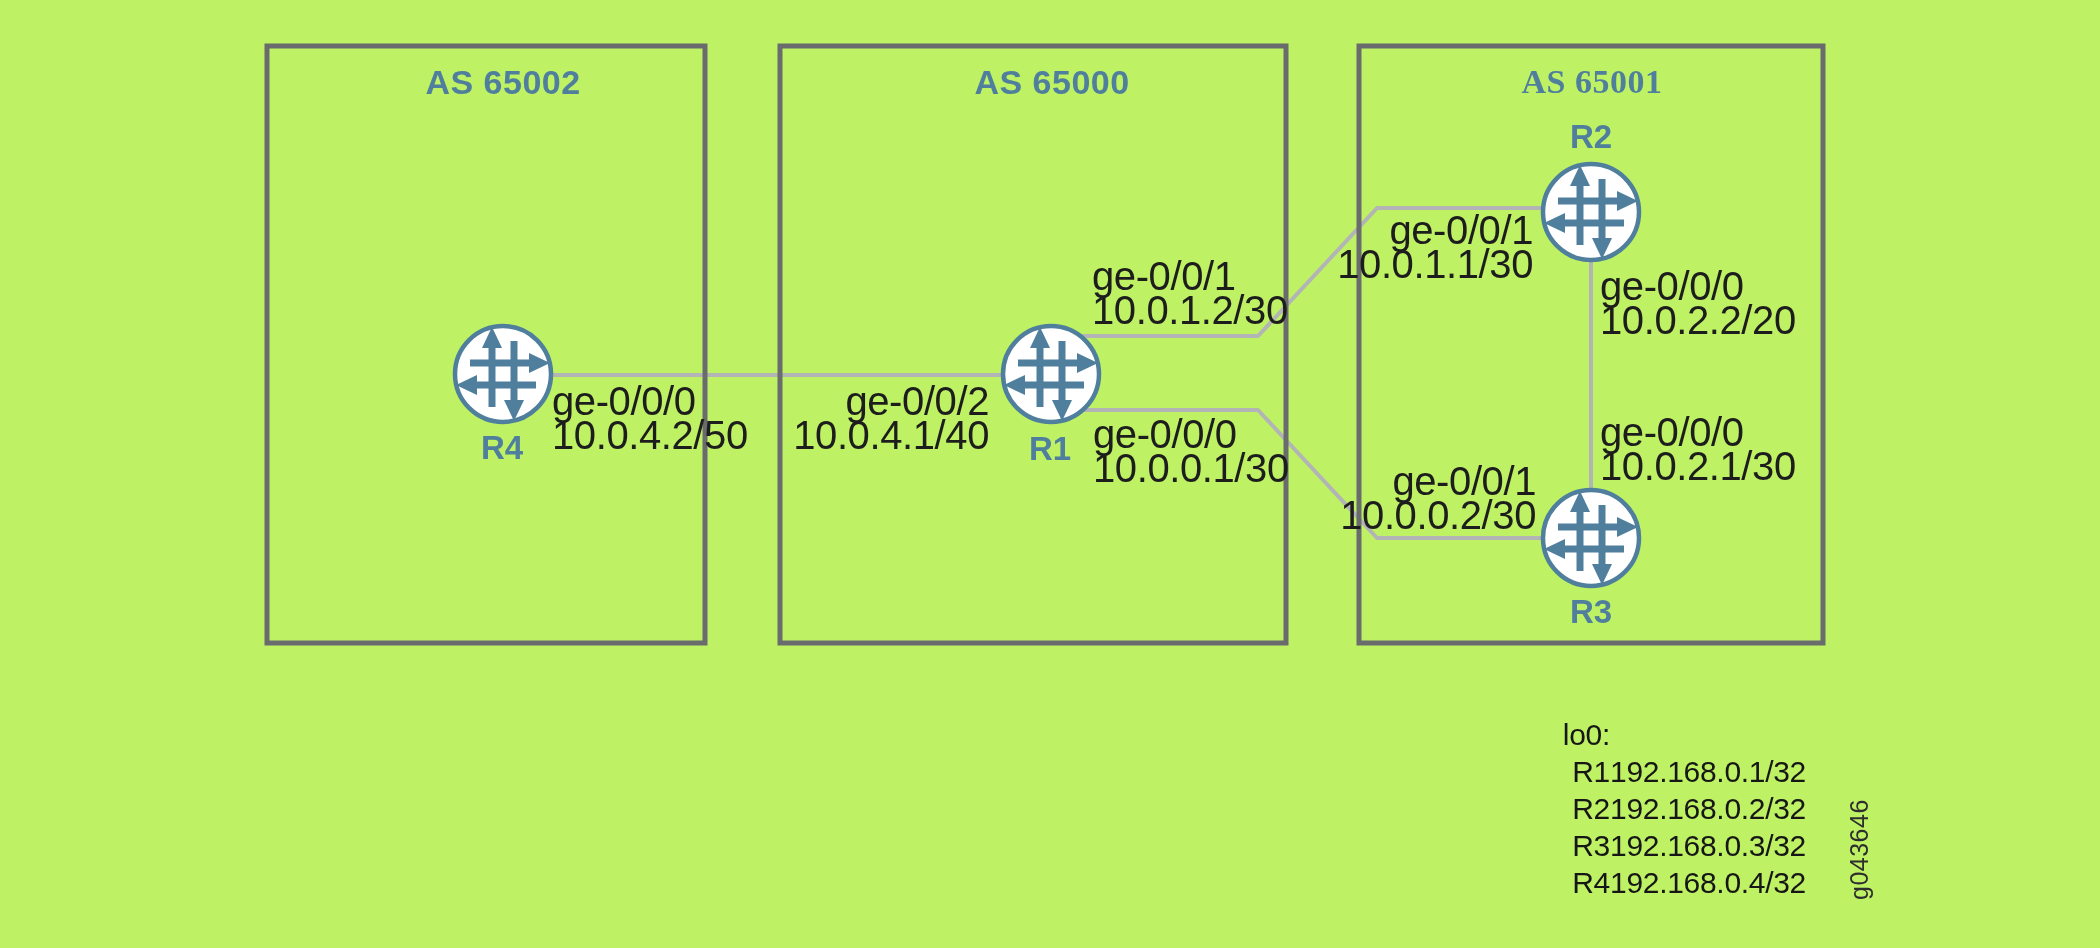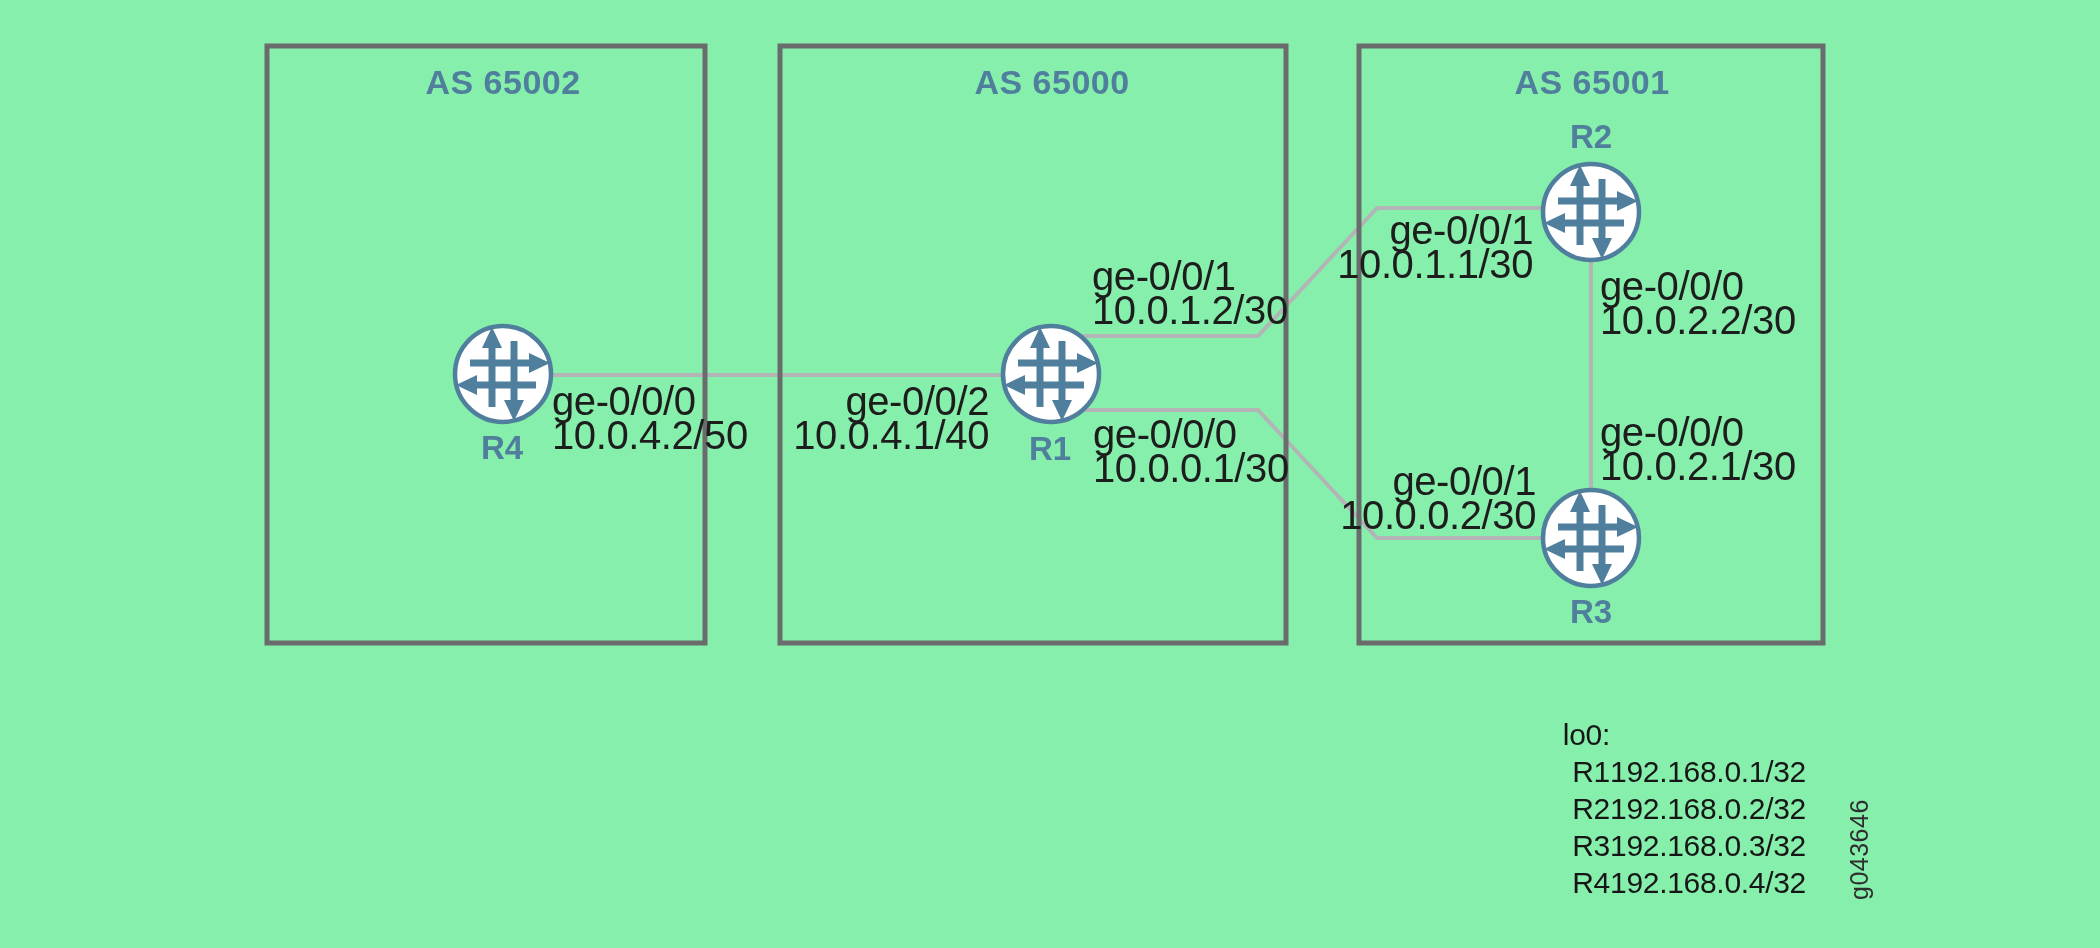--- a/index.html
+++ b/index.html
@@ -5,21 +5,21 @@
   html, body {
     margin: 0;
     padding: 0;
     background: #ffffff;
     font-family: "Liberation Sans", sans-serif;
   }
   .canvas {
     position: relative;
     width: 2100px;
     height: 948px;
-    background: #86efac;
+    background: #bef264;
     overflow: hidden;
   }
   .canvas svg {
     position: absolute;
     left: 0;
     top: 0;
   }
   .as-title {
     position: absolute;
     transform: translateX(-50%);
@@ -109,21 +109,21 @@
     </g>
 
     <use href="#router-shape" transform="translate(503,374)"></use>
     <use href="#router-shape" transform="translate(1051,374)"></use>
     <use href="#router-shape" transform="translate(1591,212)"></use>
     <use href="#router-shape" transform="translate(1591,538)"></use>
   </svg>
 
   <div class="as-title" style="left:503px;  top:63px;">AS 65002</div>
   <div class="as-title" style="left:1052px; top:63px;">AS 65000</div>
-  <div class="as-title" style="left:1592px; top:63px;">AS 65001</div>
+  <div class="as-title" style="left:1592px; top:63px;font-family:Liberation Serif, serif;">AS 65001</div>
 
   <div class="router-name" style="left:502px;  top:448px;">R4</div>
   <div class="router-name" style="left:1050px; top:449px;">R1</div>
   <div class="router-name" style="left:1591px; top:137px;">R2</div>
   <div class="router-name" style="left:1591px; top:612px;">R3</div>
 
   <div class="iface" style="left:552px; top:384px;">
     <span>ge-0/0/0</span>
     <span>10.0.4.2/50</span>
   </div>
@@ -143,21 +143,21 @@
     <span>10.0.0.1/30</span>
   </div>
 
   <div class="iface align-right" style="right:567px; top:213px;">
     <span>ge-0/0/1</span>
     <span>10.0.1.1/30</span>
   </div>
 
   <div class="iface" style="left:1600px; top:269px;">
     <span>ge-0/0/0</span>
-    <span>10.0.2.2/30</span>
+    <span>10.0.2.2/20</span>
   </div>
 
   <div class="iface" style="left:1600px; top:415px;">
     <span>ge-0/0/0</span>
     <span>10.0.2.1/30</span>
   </div>
 
   <div class="iface align-right" style="right:564px; top:464px;">
     <span>ge-0/0/1</span>
     <span>10.0.0.2/30</span>

